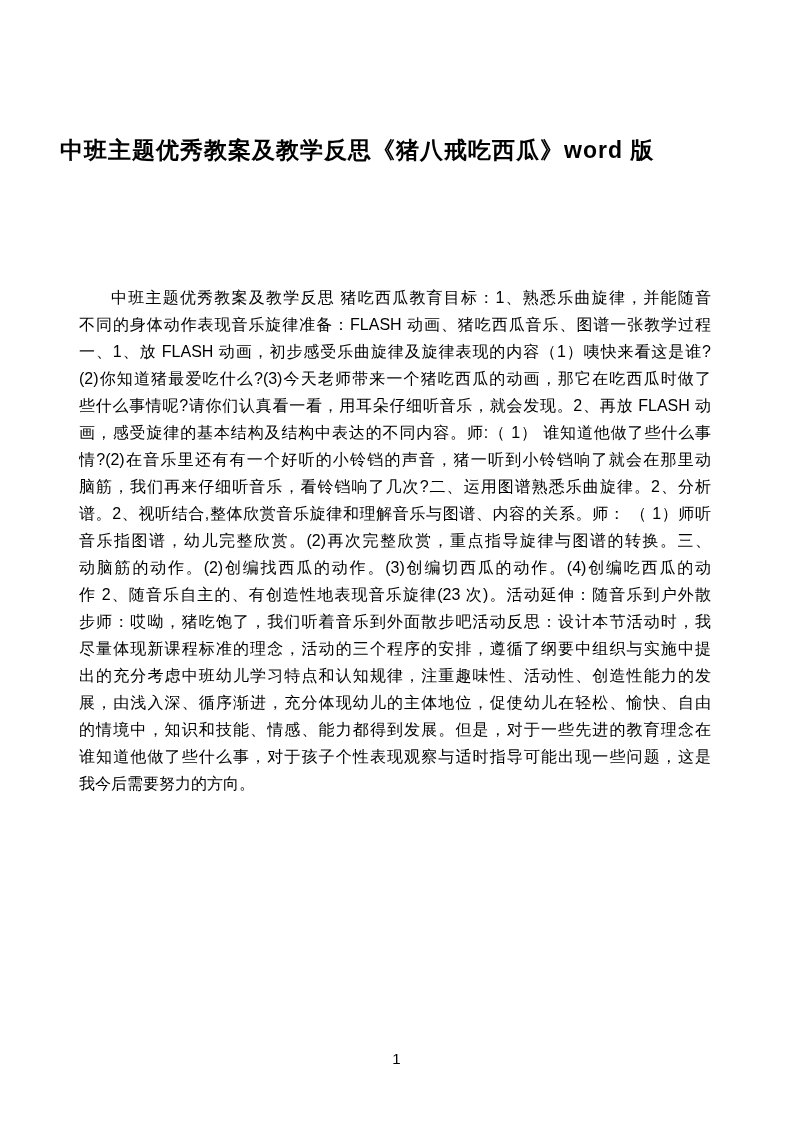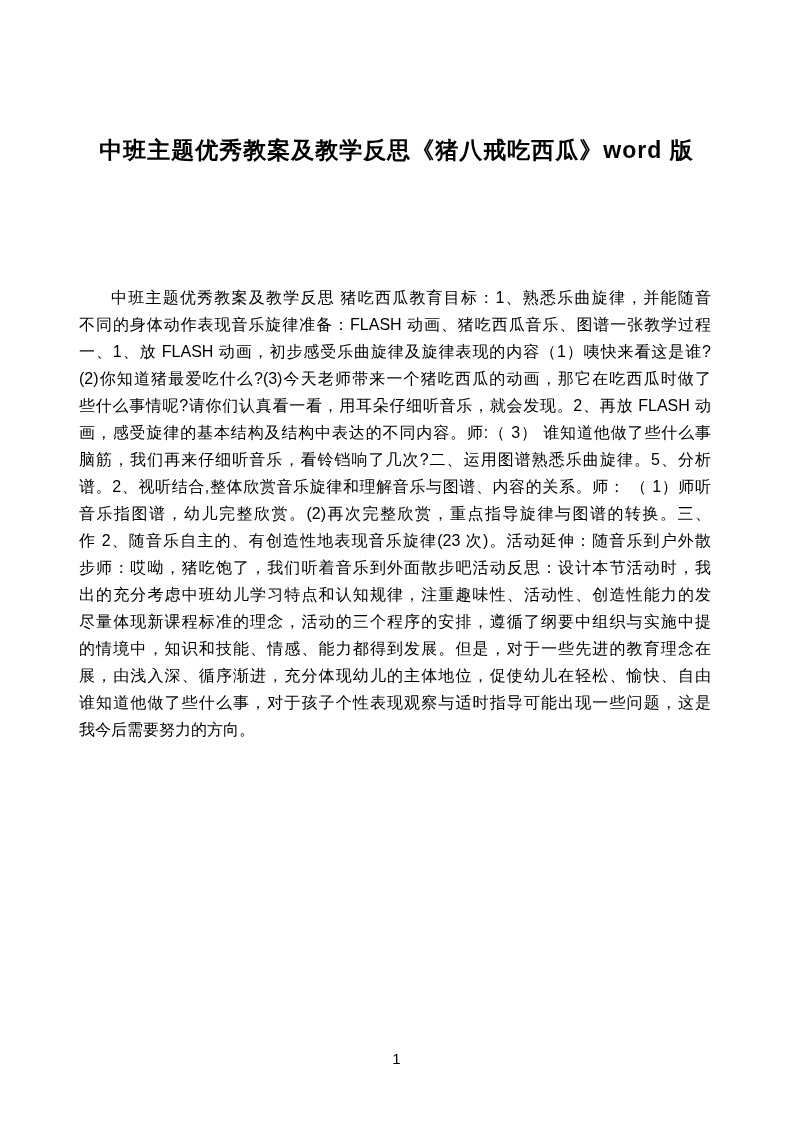--- a/index.html
+++ b/index.html
@@ -15,21 +15,21 @@
     color: #000000;
     font-family: "Liberation Sans", sans-serif;
     overflow: hidden;
   }
   .doc-title {
     position: absolute;
     top: 134px;
     left: 60px;
     width: 673px;
     margin: 0;
-    text-align: center;
+    text-align: left;
     font-size: 23px;
     line-height: 32px;
     font-weight: bold;
     letter-spacing: 1px;
     white-space: nowrap;
   }
   .doc-body {
     position: absolute;
     top: 284px;
     left: 79px;
@@ -66,30 +66,32 @@
 <div class="page">
 
   <h1 class="doc-title">中班主题优秀教案及教学反思《猪八戒吃西瓜》word 版</h1>
 
   <div class="doc-body">
       <div class="body-line first">中班主题优秀教案及教学反思 猪吃西瓜教育目标：1、熟悉乐曲旋律，并能随音</div>
       <div class="body-line">不同的身体动作表现音乐旋律准备：FLASH 动画、猪吃西瓜音乐、图谱一张教学过程</div>
       <div class="body-line">一、1、放 FLASH 动画，初步感受乐曲旋律及旋律表现的内容（1）咦快来看这是谁?</div>
       <div class="body-line">(2)你知道猪最爱吃什么?(3)今天老师带来一个猪吃西瓜的动画，那它在吃西瓜时做了</div>
       <div class="body-line">些什么事情呢?请你们认真看一看，用耳朵仔细听音乐，就会发现。2、再放 FLASH 动</div>
-      <div class="body-line">画，感受旋律的基本结构及结构中表达的不同内容。师:（ 3） 谁知道他做了些什么事</div>
-      <div class="body-line">脑筋，我们再来仔细听音乐，看铃铛响了几次?二、运用图谱熟悉乐曲旋律。5、分析</div>
+      <div class="body-line">画，感受旋律的基本结构及结构中表达的不同内容。师:（ 1） 谁知道他做了些什么事</div>
+      <div class="body-line">情?(2)在音乐里还有有一个好听的小铃铛的声音，猪一听到小铃铛响了就会在那里动</div>
+      <div class="body-line">脑筋，我们再来仔细听音乐，看铃铛响了几次?二、运用图谱熟悉乐曲旋律。2、分析</div>
       <div class="body-line">谱。2、视听结合,整体欣赏音乐旋律和理解音乐与图谱、内容的关系。师：  （ 1）师听</div>
       <div class="body-line">音乐指图谱，幼儿完整欣赏。(2)再次完整欣赏，重点指导旋律与图谱的转换。三、</div>
+      <div class="body-line">动脑筋的动作。(2)创编找西瓜的动作。(3)创编切西瓜的动作。(4)创编吃西瓜的动</div>
       <div class="body-line">作 2、随音乐自主的、有创造性地表现音乐旋律(23 次)。活动延伸：随音乐到户外散</div>
       <div class="body-line">步师：哎呦，猪吃饱了，我们听着音乐到外面散步吧活动反思：设计本节活动时，我</div>
+      <div class="body-line">尽量体现新课程标准的理念，活动的三个程序的安排，遵循了纲要中组织与实施中提</div>
       <div class="body-line">出的充分考虑中班幼儿学习特点和认知规律，注重趣味性、活动性、创造性能力的发</div>
-      <div class="body-line">尽量体现新课程标准的理念，活动的三个程序的安排，遵循了纲要中组织与实施中提</div>
+      <div class="body-line">展，由浅入深、循序渐进，充分体现幼儿的主体地位，促使幼儿在轻松、愉快、自由</div>
       <div class="body-line">的情境中，知识和技能、情感、能力都得到发展。但是，对于一些先进的教育理念在</div>
-      <div class="body-line">展，由浅入深、循序渐进，充分体现幼儿的主体地位，促使幼儿在轻松、愉快、自由</div>
       <div class="body-line">谁知道他做了些什么事，对于孩子个性表现观察与适时指导可能出现一些问题，这是</div>
       <div class="body-line last">我今后需要努力的方向。</div>
     </div>
 
   <div class="page-footer">
     <span>1</span>
   </div>
 
 </div>
 

